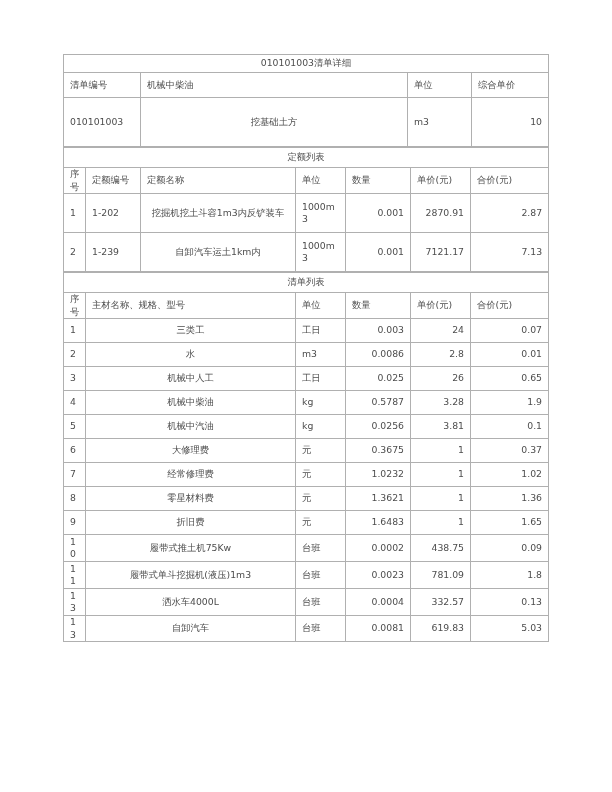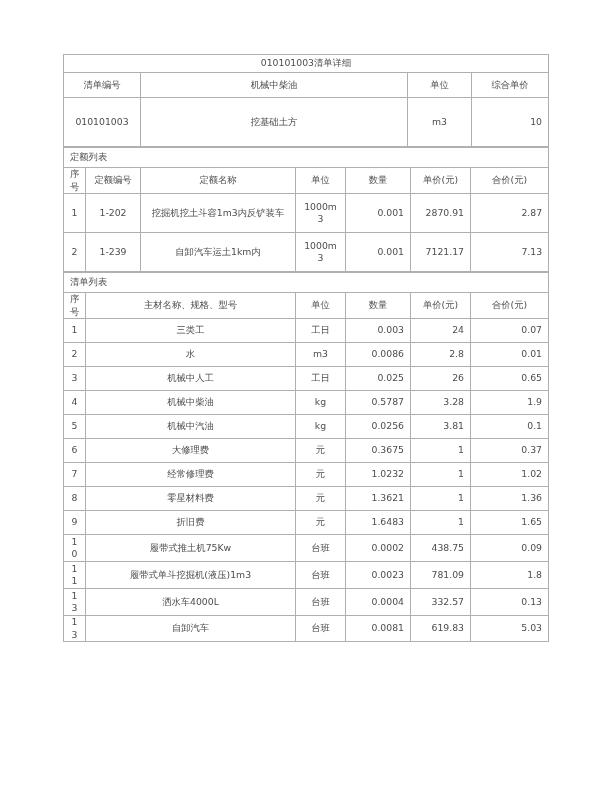--- a/index.html
+++ b/index.html
@@ -28,39 +28,40 @@
   table.sheet td {
     border: 1px solid #b0b0b0;
     padding: 0 6px;
     font-size: 9.3px;
     line-height: 1.35;
     color: #4d4d4d;
     vertical-align: middle;
     word-break: break-word;
   }
   
-  .c-center { text-align: center; }
+  .c-center { }
   .c-right  { text-align: right; }
   .c-left   { text-align: center; }
 
   
   .num { color: #1a1a1a; }
 
   .section-title {
+    text-align: center;
     height: 19px;
     font-size: 9.3px;
     color: #4d4d4d;
   }
   .banner {
     text-align: center;
     height: 17px;
     font-size: 9.3px;
     color: #4d4d4d;
   }
-  .hdr { text-align: center; height: 24px; }
+  .hdr { text-align: left; height: 24px; }
 
   .r-tall  { height: 49px; }
   .r-med   { height: 39px; }
   .r-norm  { height: 24px; }
   .r-n2    { height: 27px; }
   .r-n3    { height: 25px; margin-left: 12px; }
 
   .wrapcell { line-height: 1.3; }
 </style>
 </head>

